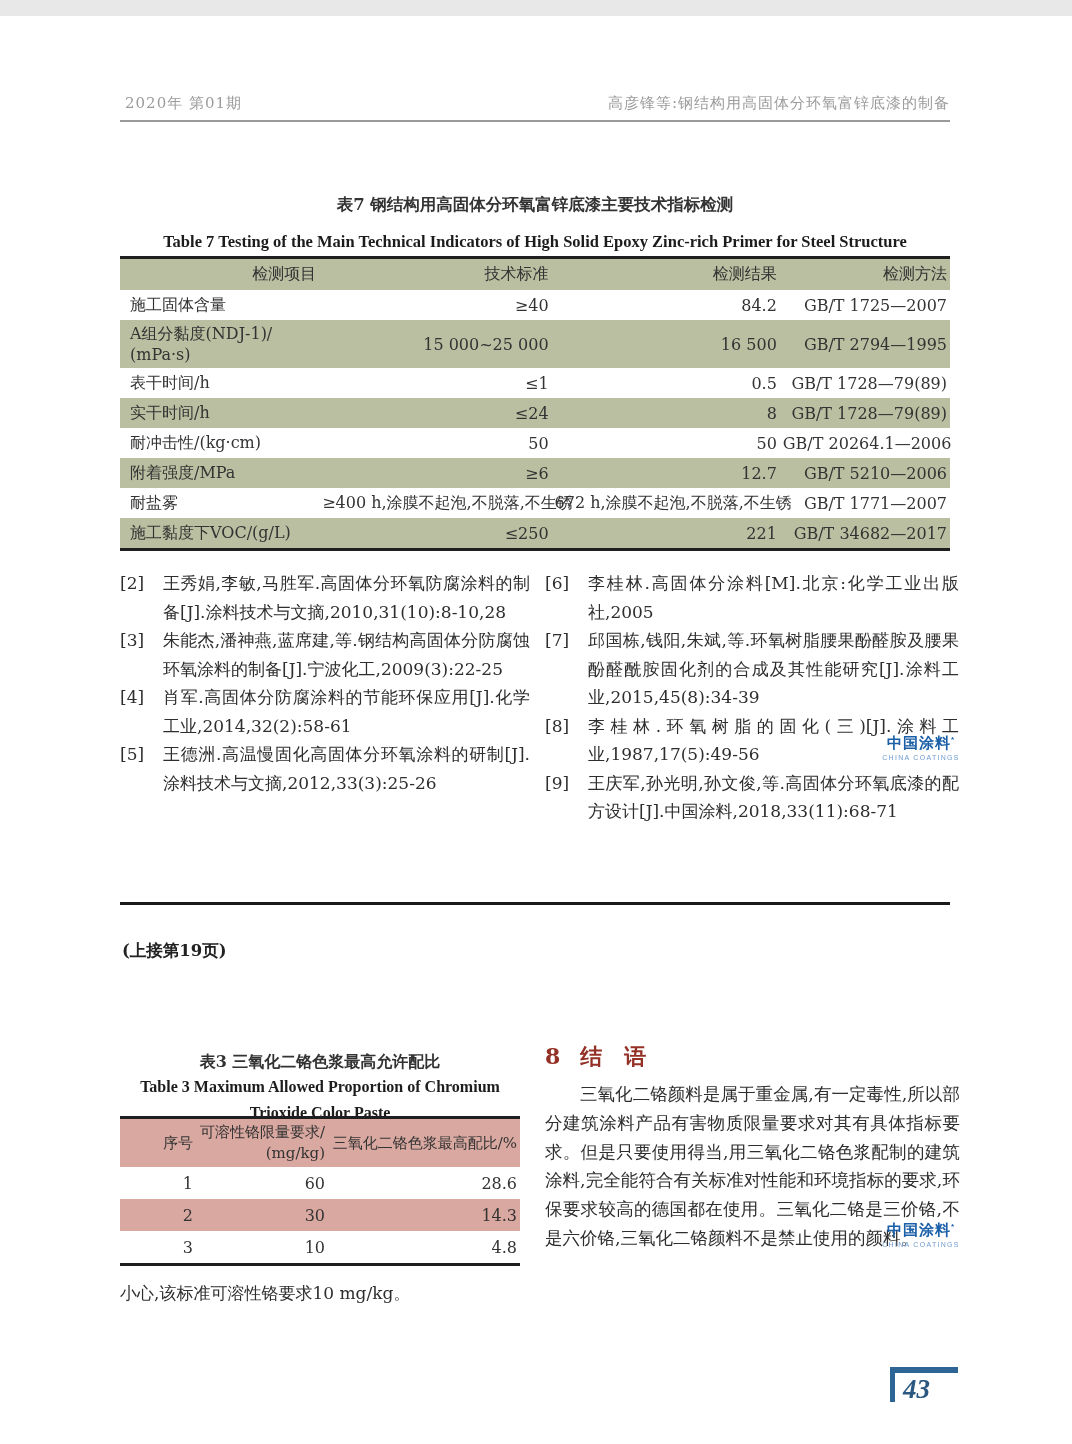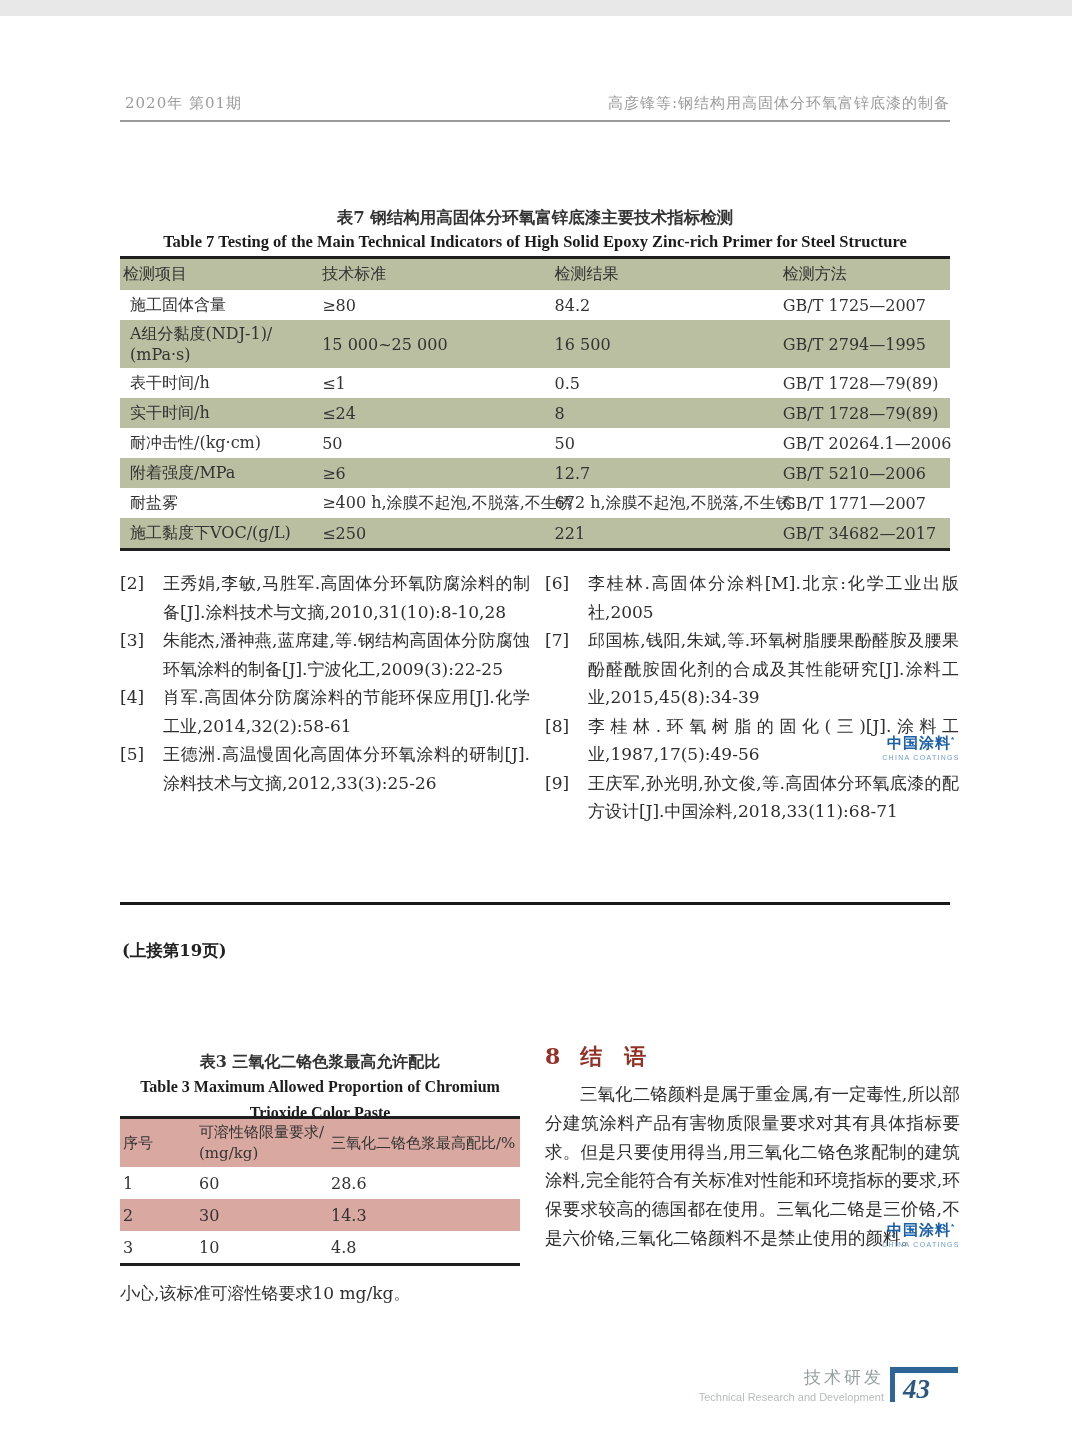--- a/index.html
+++ b/index.html
@@ -16,30 +16,30 @@
     position:relative;width:1072px;height:1444px;margin:16px auto;background:#ffffff;
     font-family:"DejaVu Serif","Liberation Serif",serif;color:var(--ink);
     overflow:hidden;
   }
   
   .running-header{position:absolute;top:78px;left:125px;right:122px;display:flex;justify-content:space-between;
     font-size:15px;color:var(--gray);letter-spacing:1px;}
   .header-rule{position:absolute;top:104px;left:120px;width:830px;height:2px;background:#9a9a9a;}
 
   
-  .t7-title-zh{position:absolute;top:191px;left:120px;width:830px;text-align:center;
+  .t7-title-zh{position:absolute;top:178px;left:120px;width:830px;text-align:center;
     font-size:16.5px;font-weight:bold;color:#333;}
   .t7-title-en{position:absolute;top:216px;left:120px;width:830px;text-align:center;
     font-family:"Liberation Serif","DejaVu Serif",serif;font-size:16.5px;font-weight:bold;color:#1c1c1c;}
 
   
   table.datatable{border-collapse:collapse;table-layout:fixed;
     border-top:3px solid #1f1f1f;border-bottom:3px solid #1f1f1f;}
   table.datatable th,table.datatable td{
-    font-weight:normal;text-align:left;vertical-align:middle;color:#333;
+    font-weight:normal;text-align:right;vertical-align:middle;color:#333;
     padding:3px 3px;white-space:nowrap;overflow:visible;}
   table.datatable .ml{white-space:pre-line;line-height:21px;}
 
   .t7{position:absolute;top:240px;left:120px;width:830px;}
   .t7 th{height:25px;font-size:16px;}
   .t7 td{height:24px;font-size:16px;}
   .t7 thead tr{background:var(--table7-shade);}
   .t7 tbody tr.shaded{background:var(--table7-shade);}
   .t7 tbody td:first-child{text-align:left;padding-left:10px;}
 
@@ -122,21 +122,21 @@
         <tr>
           <th>检测项目</th>
           <th>技术标准</th>
           <th>检测结果</th>
           <th>检测方法</th>
         </tr>
       </thead>
     <tbody>
         <tr>
           <td>施工固体含量</td>
-          <td>≥80</td>
+          <td>≥40</td>
           <td>84.2</td>
           <td>GB/T 1725—2007</td>
         </tr>
         <tr class="shaded">
           <td class="ml">A组分黏度(NDJ-1)/
 (mPa·s)</td>
           <td>15 000~25 000</td>
           <td>16 500</td>
           <td>GB/T 2794—1995</td>
         </tr>
@@ -266,23 +266,19 @@
     <span class="sec8-num">8</span>
     <span>结　语</span>
   </div>
   <div class="sec8-body">三氧化二铬颜料是属于重金属,有一定毒性,所以部分建筑涂料产品有害物质限量要求对其有具体指标要求。但是只要使用得当,用三氧化二铬色浆配制的建筑涂料,完全能符合有关标准对性能和环境指标的要求,环保要求较高的德国都在使用。三氧化二铬是三价铬,不是六价铬,三氧化二铬颜料不是禁止使用的颜料。</div>
 
   <div class="cc-logo cc-logo-2">
     <div class="cc-zh"><span>中国涂料</span><sup>*</sup></div>
     <div class="cc-en">CHINA COATINGS</div>
   </div>
 
-  <div class="footer-labels">
-    <div class="footer-zh">技术研发</div>
-    <div class="footer-en">Technical Research and Development</div>
-  </div>
   <div class="page-badge">
     <div class="badge-top-bar"></div>
     <div class="badge-left-bar"></div>
     <span class="badge-num">43</span>
   </div>
 
 </div>
 
 </body></html>

